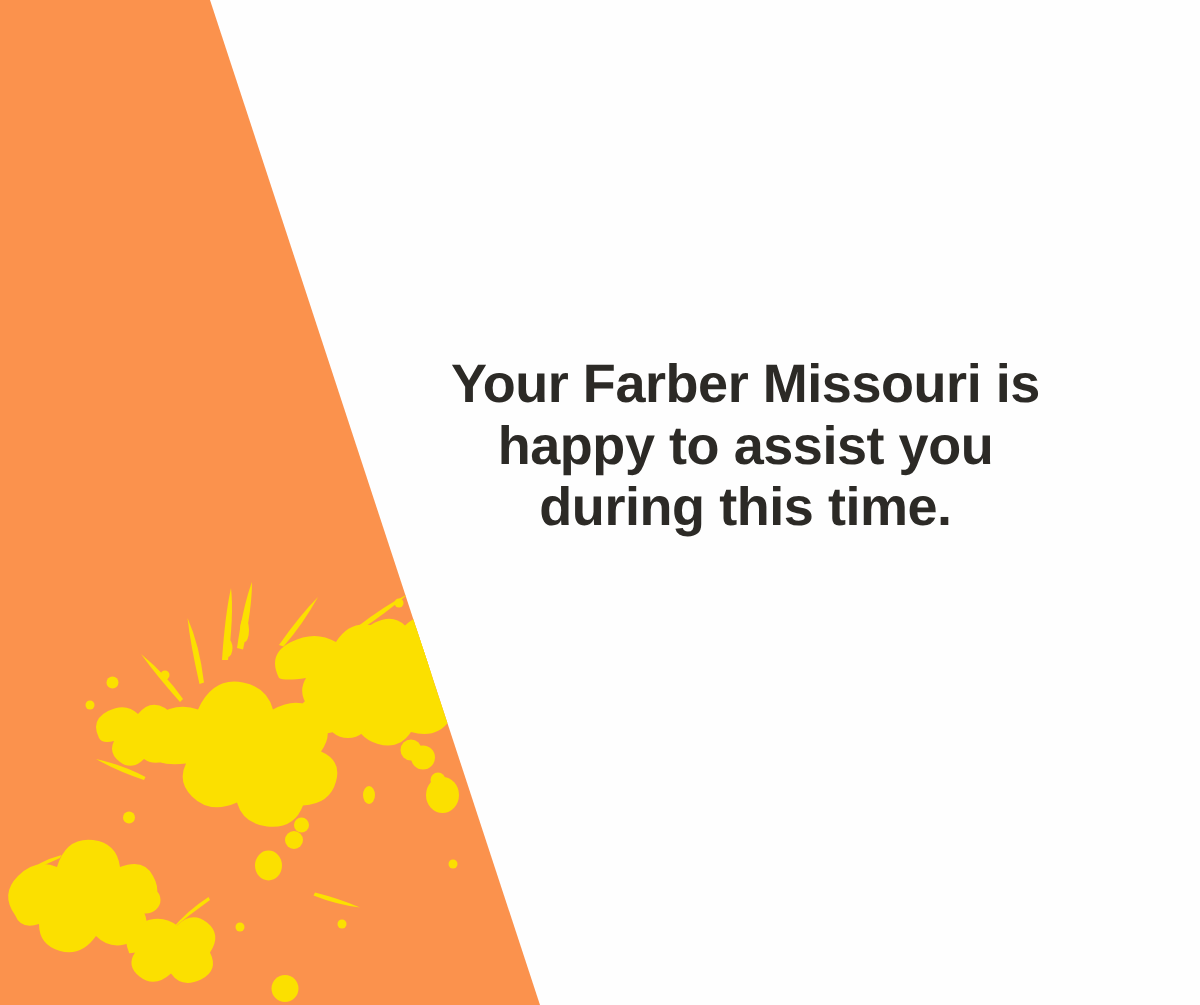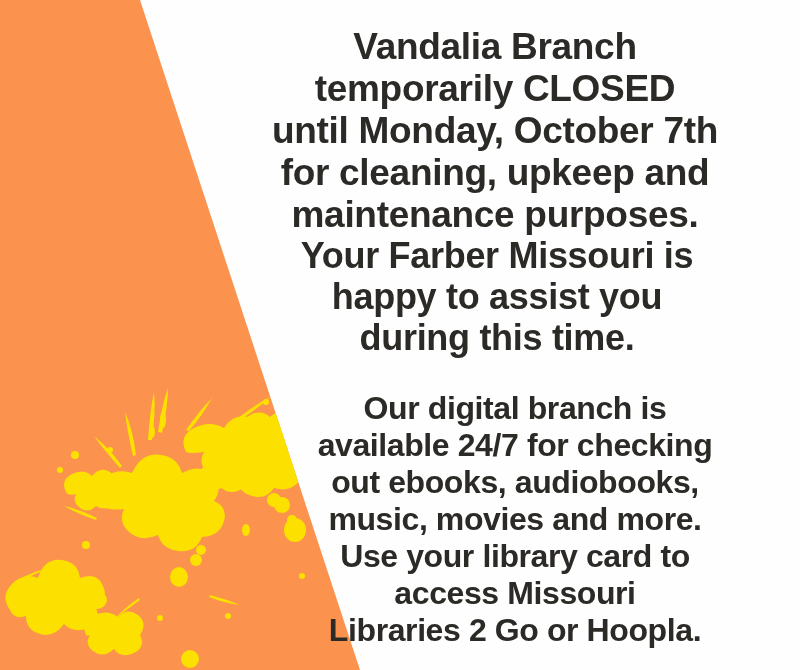--- a/index.html
+++ b/index.html
@@ -171,33 +171,21 @@
         <path d="M210 595 q16 4 30 10 q-16 -2 -31 -8z"></path>
         <path d="M96 520 q-18 -6 -32 -14 q18 4 33 12z"></path>
         <path d="M248 447 q14 -8 28 -12 q-13 8 -27 14z"></path>
         <path d="M206 497 q-14 6 -26 12 q12 -10 27 -14z"></path>
       </g>
     </svg>
   </div>
 
   <div class="text-column">
 
-    <div class="block block-primary">Vandalia Branch
-temporarily CLOSED
-until Monday, October 7th
-for cleaning, upkeep and
-maintenance purposes.</div>
 
     <div class="block block-secondary">Your Farber Missouri is
 happy to assist you
 during this time.</div>
 
-    <div class="block block-tertiary">Our digital branch is
-available 24/7 for checking
-out ebooks, audiobooks,
-music, movies and more.
-Use your library card to
-access Missouri
-Libraries 2 Go or Hoopla.</div>
 
   </div>
 
 </div>
 
 </body></html>

